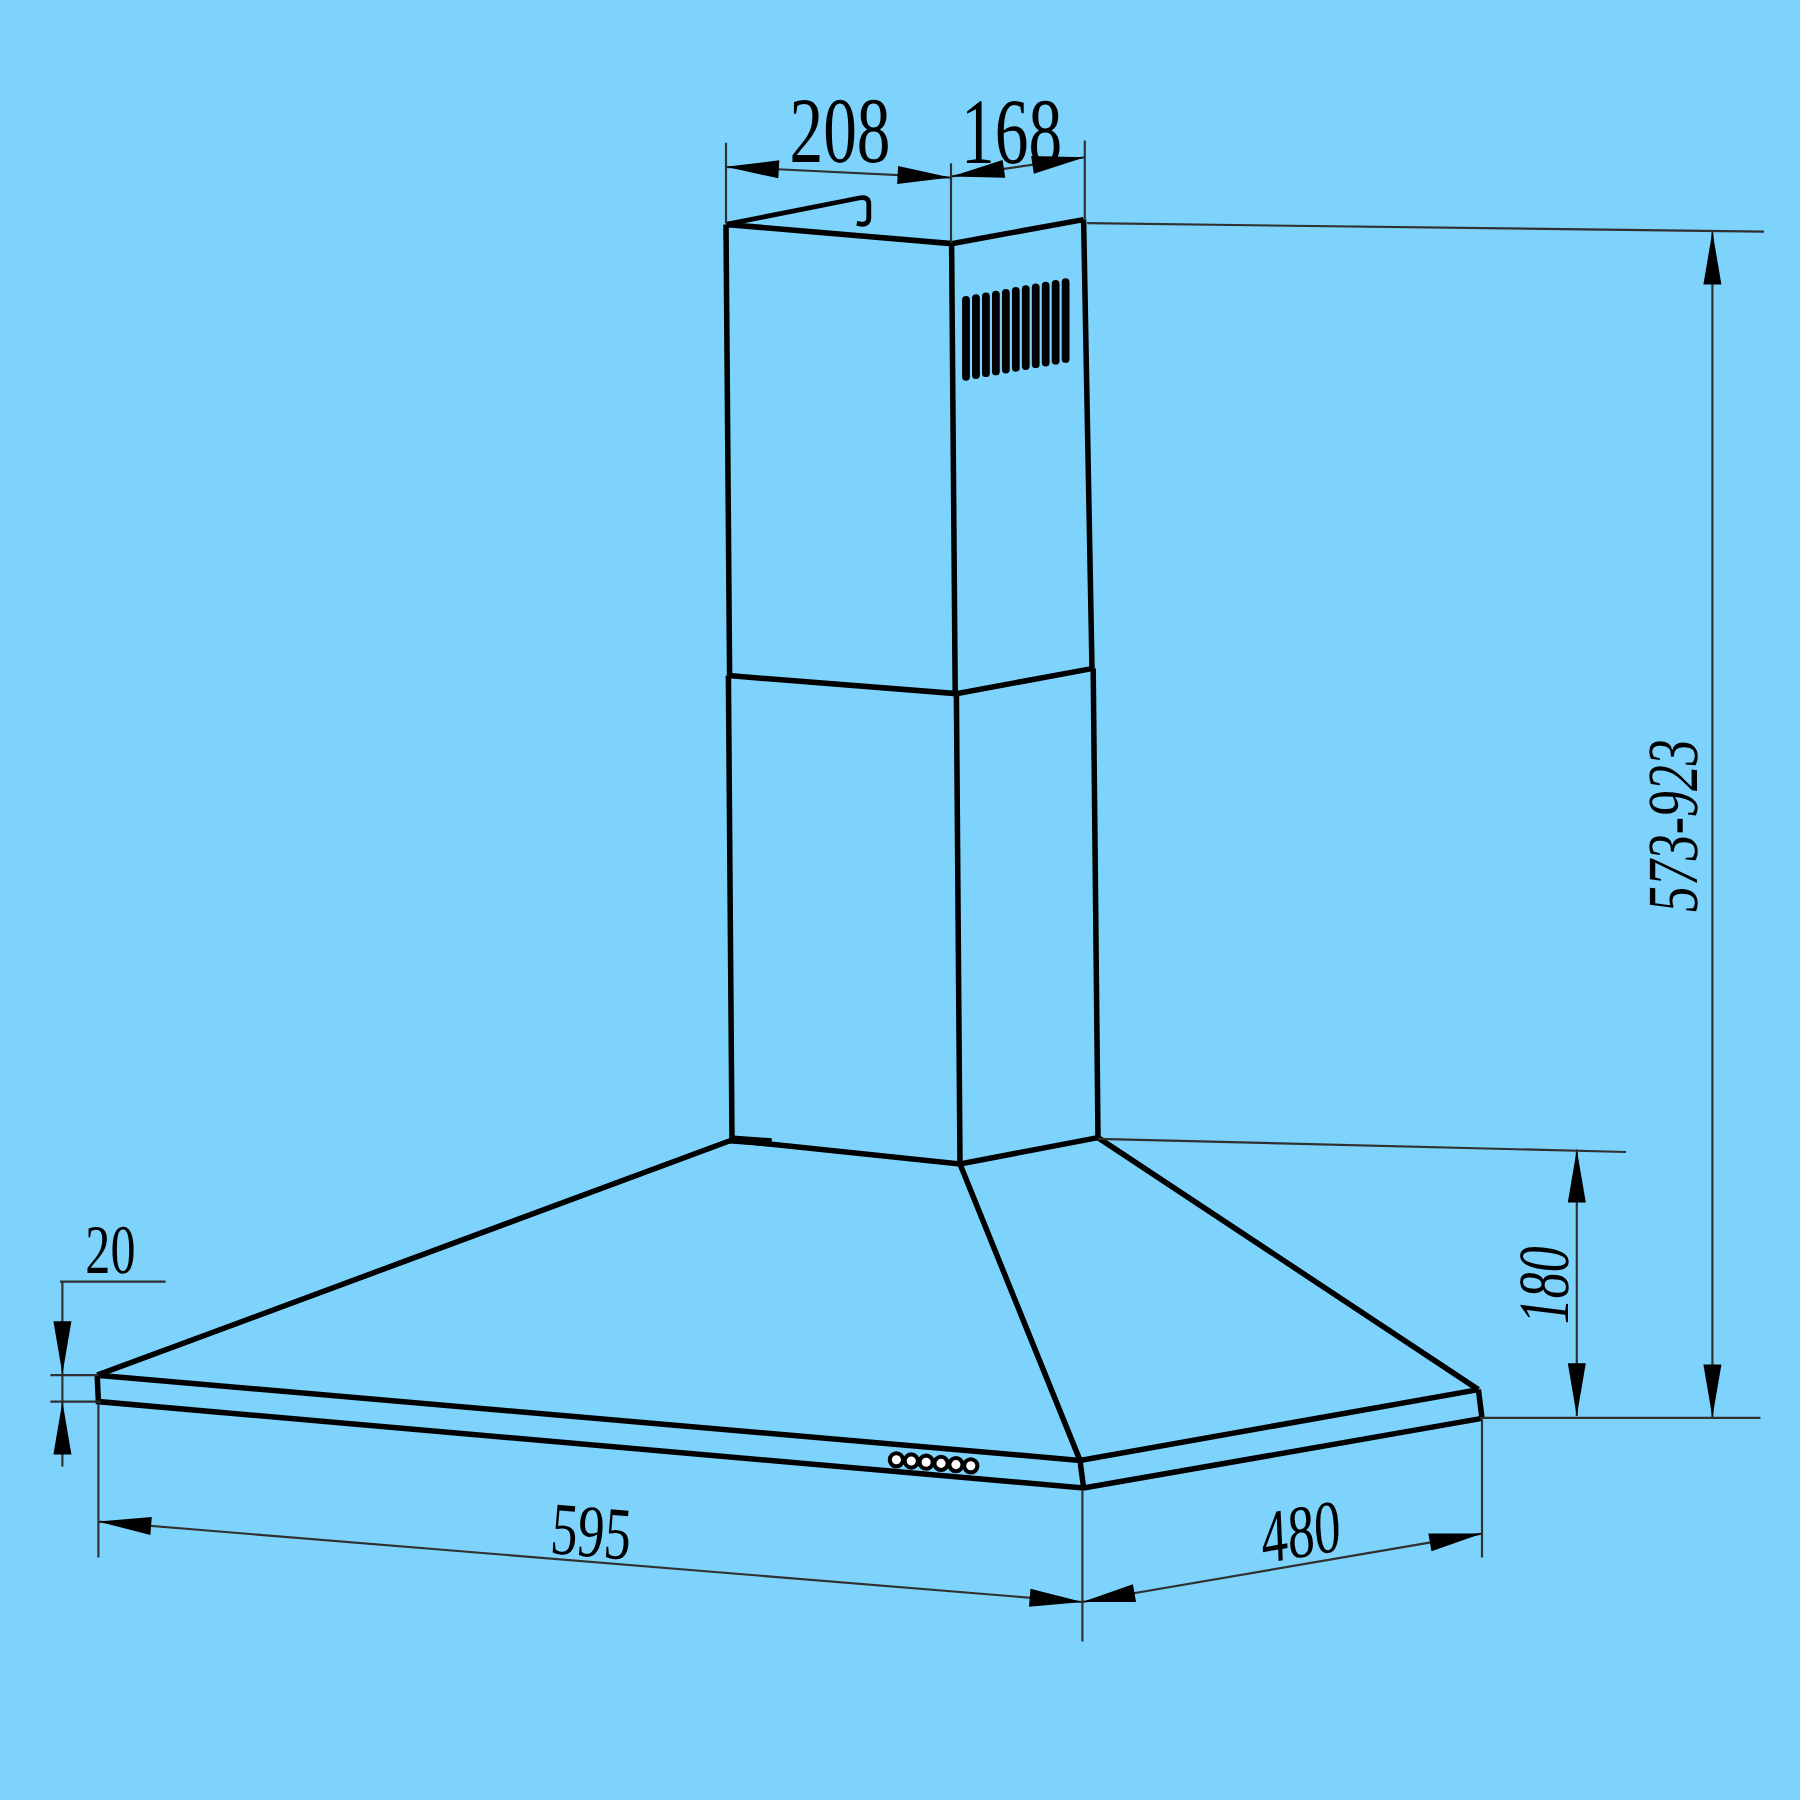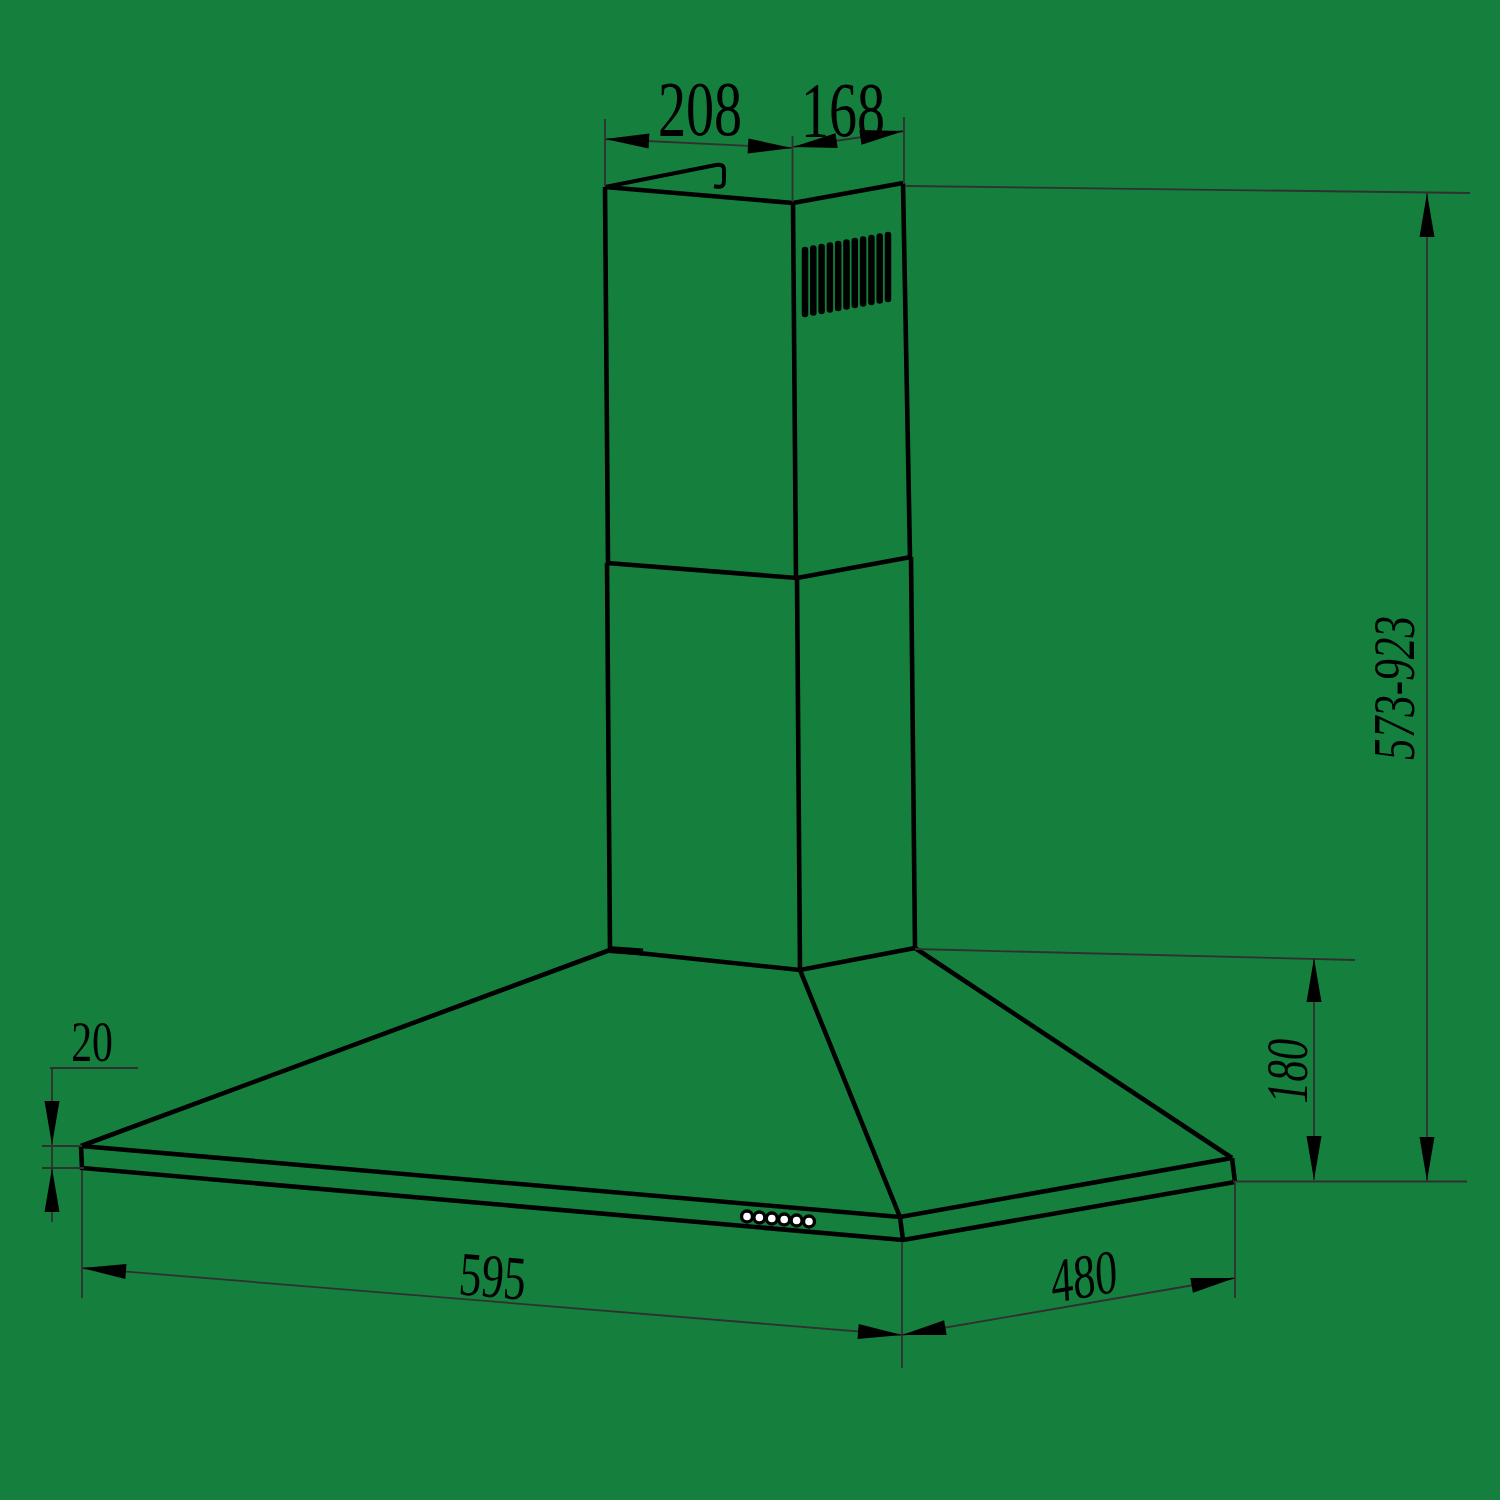--- a/index.html
+++ b/index.html
@@ -1,16 +1,16 @@
 <!DOCTYPE html>
 <html><head>
 <meta charset="utf-8">
 <style>
   html,body{margin:0;padding:0;background:#ffffff;}
-  .stage{position:relative;width:1500px;height:1500px;background:#15803d;overflow:hidden;}
+  .stage{position:relative;width:1500px;height:1500px;background:#7dd3fc;overflow:hidden;}
   svg{display:block;width:1500px;height:1500px;}
   .obj{stroke:#000;stroke-width:4.6;fill:none;stroke-linejoin:miter;stroke-linecap:butt;}
   .obj-light{stroke:#000;stroke-width:4;fill:none;}
   .thin{stroke:#303030;stroke-width:1.8;fill:none;}
   .arrow{fill:#000;stroke:none;}
   .slat{stroke:#000;stroke-width:6.5;stroke-linecap:round;}
   .btn{fill:#fff;stroke:#000;stroke-width:3.4;}
   .dim{font-family:"Liberation Serif",serif;fill:#000;}
   .it{font-style:italic;}
 </style>

